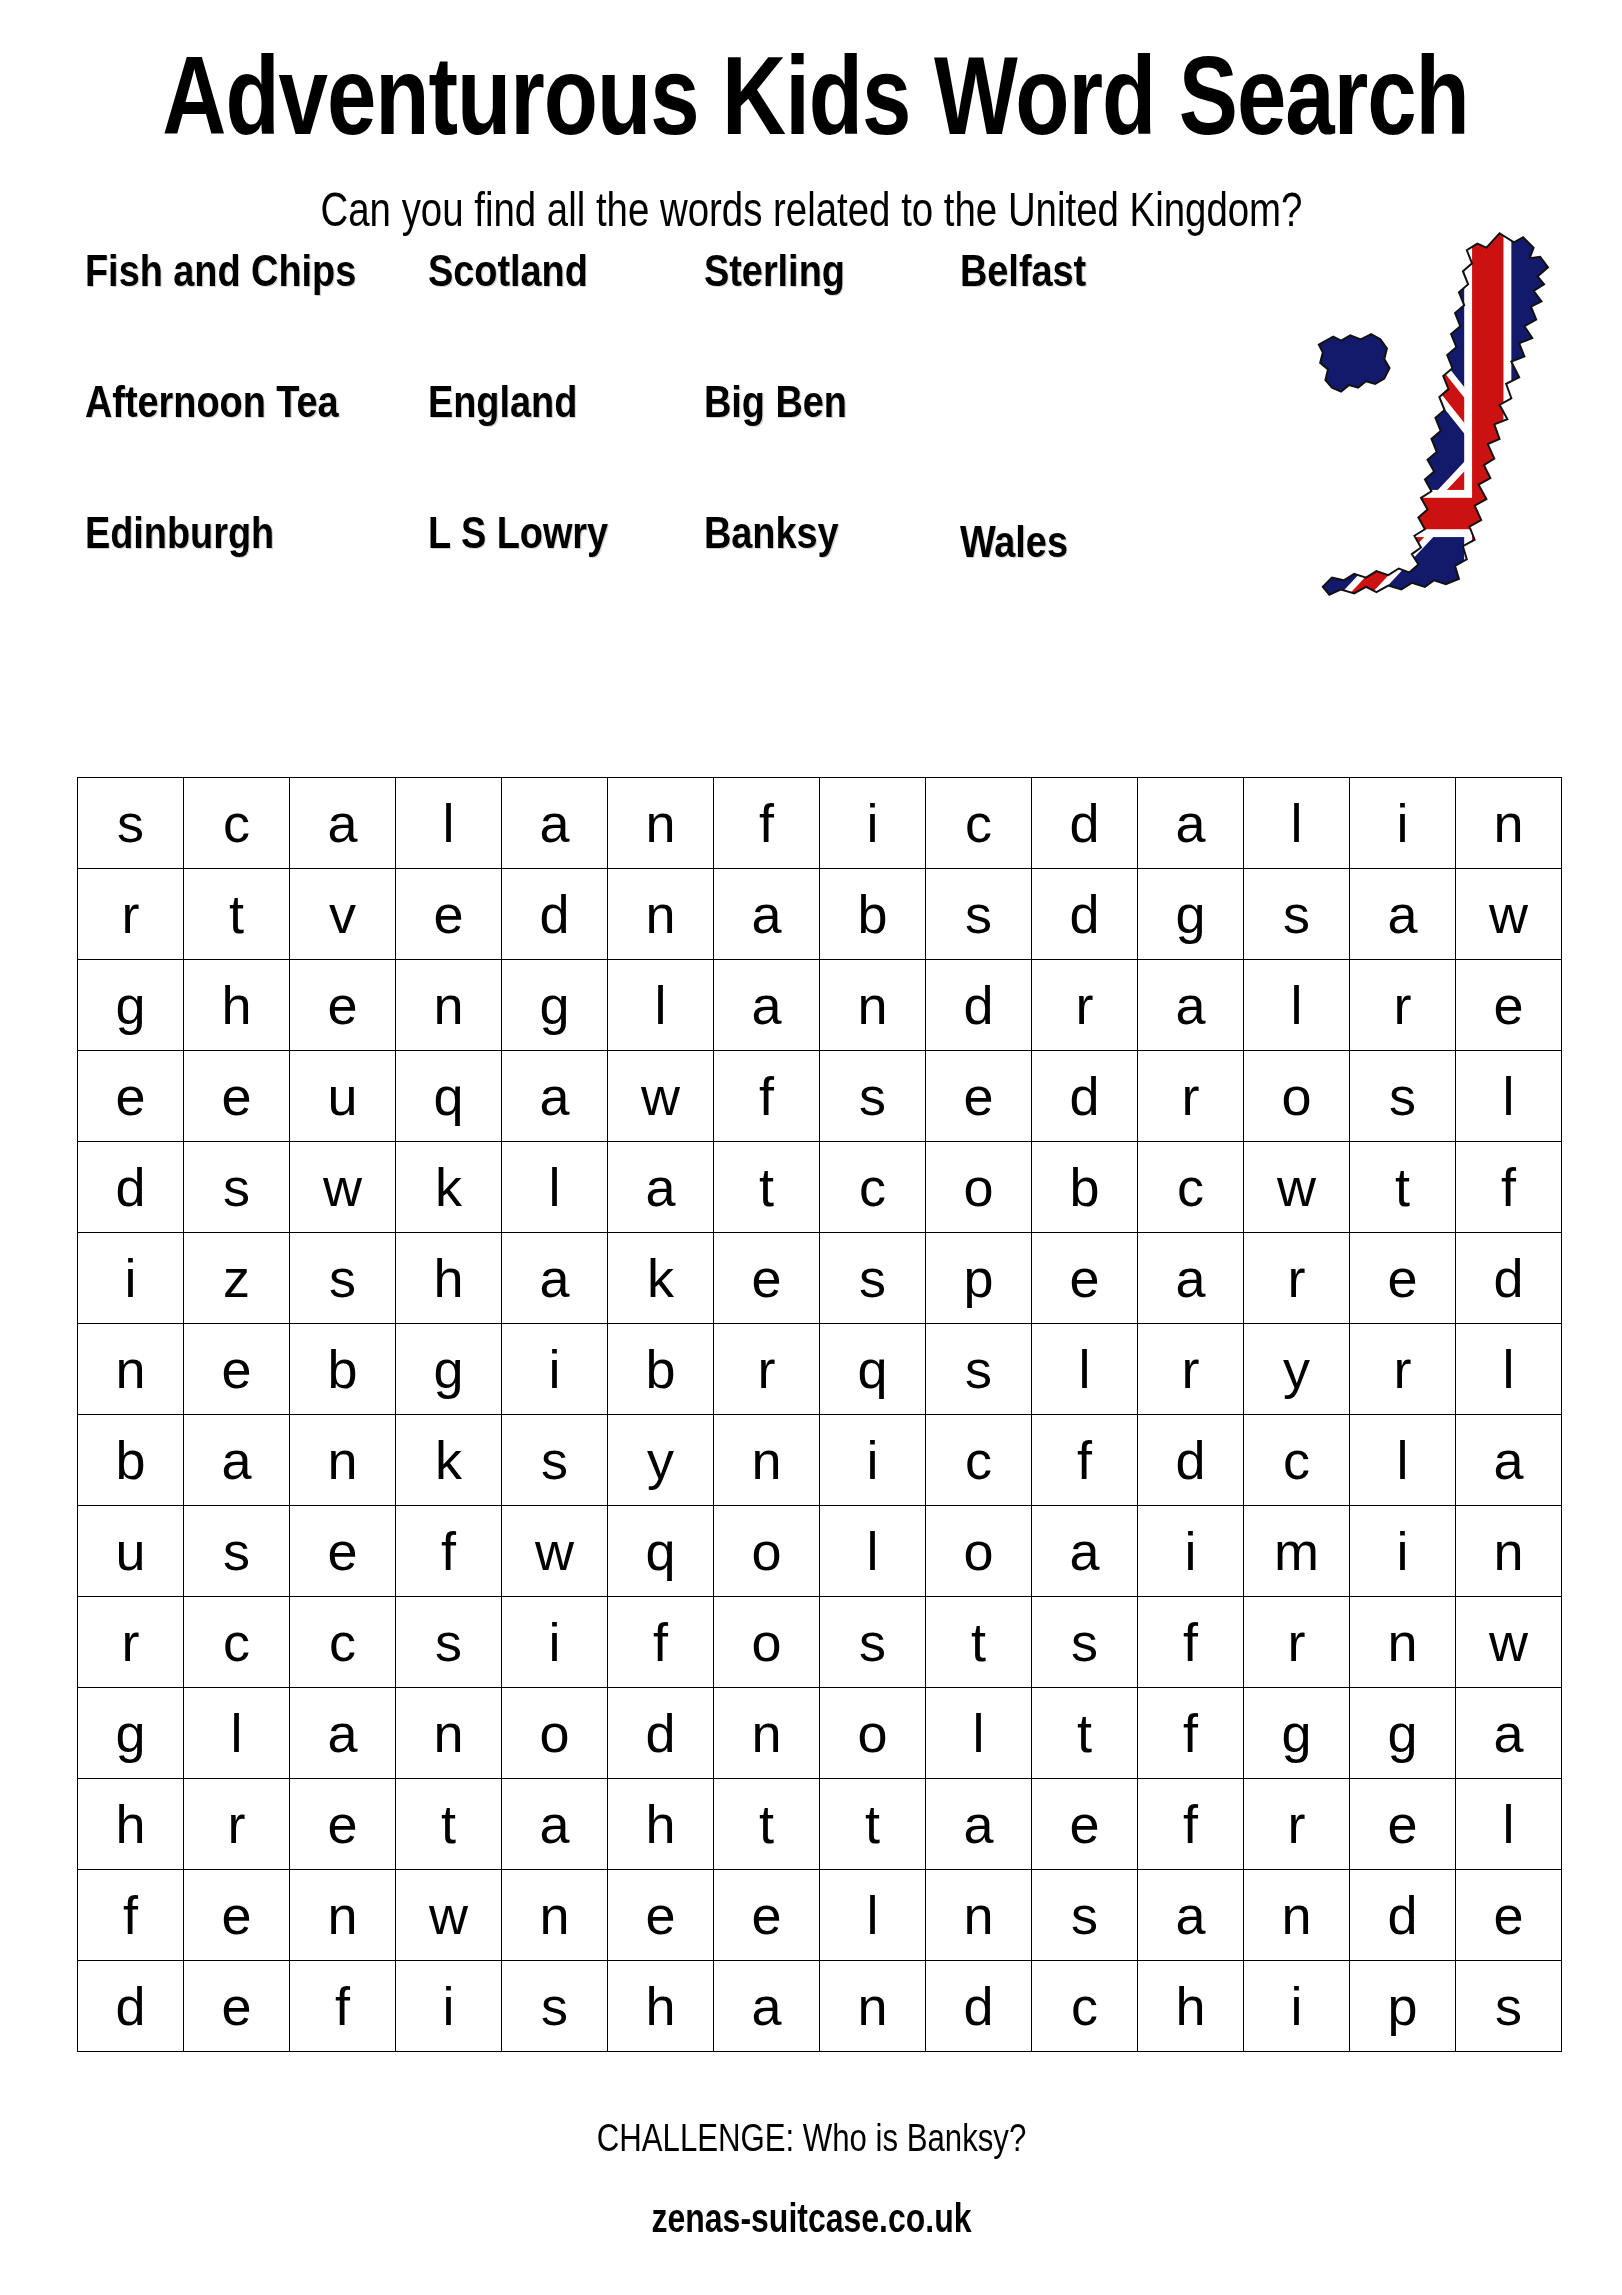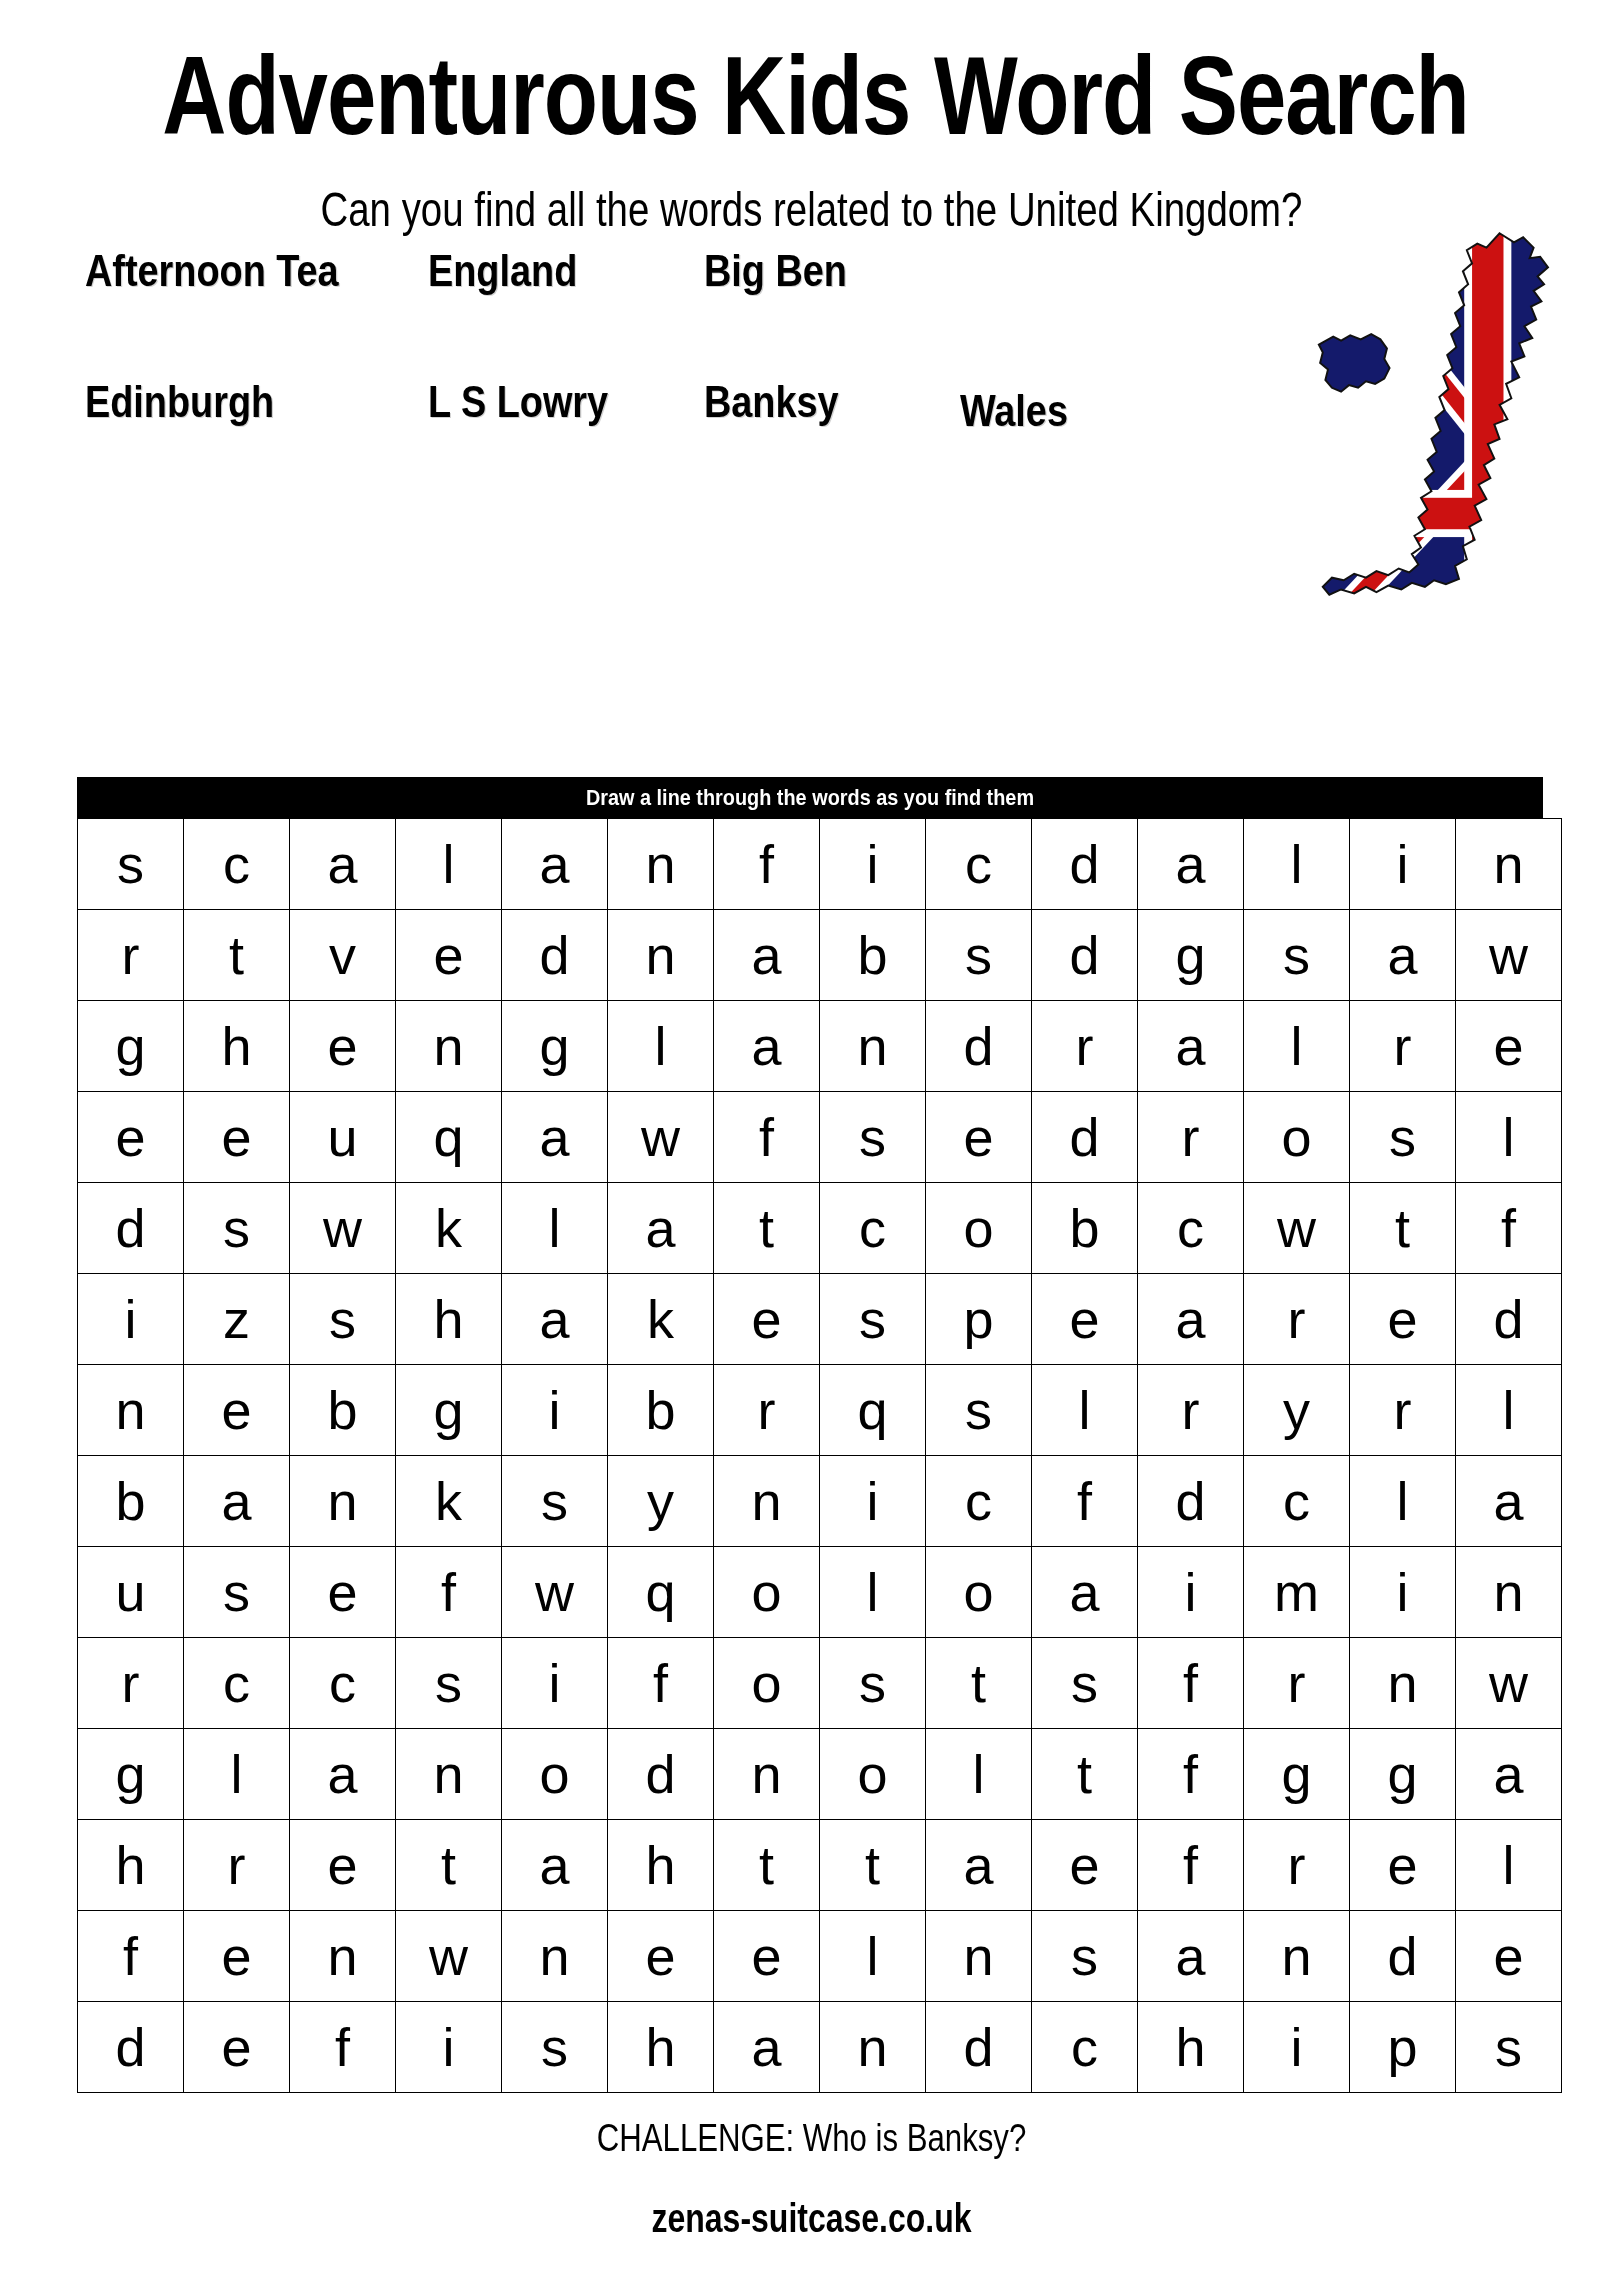--- a/index.html
+++ b/index.html
@@ -143,20 +143,26 @@
 </style>
 </head>
 <body>
 
 <h1 id="title">Adventurous Kids Word Search</h1>
 <p id="subtitle">Can you find all the words related to the United Kingdom?</p>
 
 <div id="wordzone">
 
   <div id="wordlist">
+      <div class="wl-row">
+        <div class="wl-cell wl-c0">Fish and Chips</div>
+        <div class="wl-cell wl-c1">Scotland</div>
+        <div class="wl-cell wl-c2">Sterling</div>
+        <div class="wl-cell wl-c3">Belfast</div>
+      </div>
       <div class="wl-row">
         <div class="wl-cell wl-c0">Afternoon Tea</div>
         <div class="wl-cell wl-c1">England</div>
         <div class="wl-cell wl-c2">Big Ben</div>
         <div class="wl-cell wl-c3 wl-empty"></div>
       </div>
       <div class="wl-row">
         <div class="wl-cell wl-c0">Edinburgh</div>
         <div class="wl-cell wl-c1">L S Lowry</div>
         <div class="wl-cell wl-c2">Banksy</div>
@@ -234,23 +240,20 @@
                  L228,214 L220,194 L234,182 L226,162 L240,150
                  L232,130 L246,118 L238,98 L252,86 L244,66
                  L258,54 L250,34 L266,24 L280,30 Z" fill="none" stroke="#111" stroke-width="3"></path>
       </g>
     </svg>
   </div>
 
 </div>
 
 <div id="gridwrap">
-  <div id="gridbannerbox">
-    <div id="gridbanner">Draw a line through the words as you find them</div>
-  </div>
   <table id="grid">
       <tbody>
         <tr>
           <td>s</td>
           <td>c</td>
           <td>a</td>
           <td>l</td>
           <td>a</td>
           <td>n</td>
           <td>f</td>

